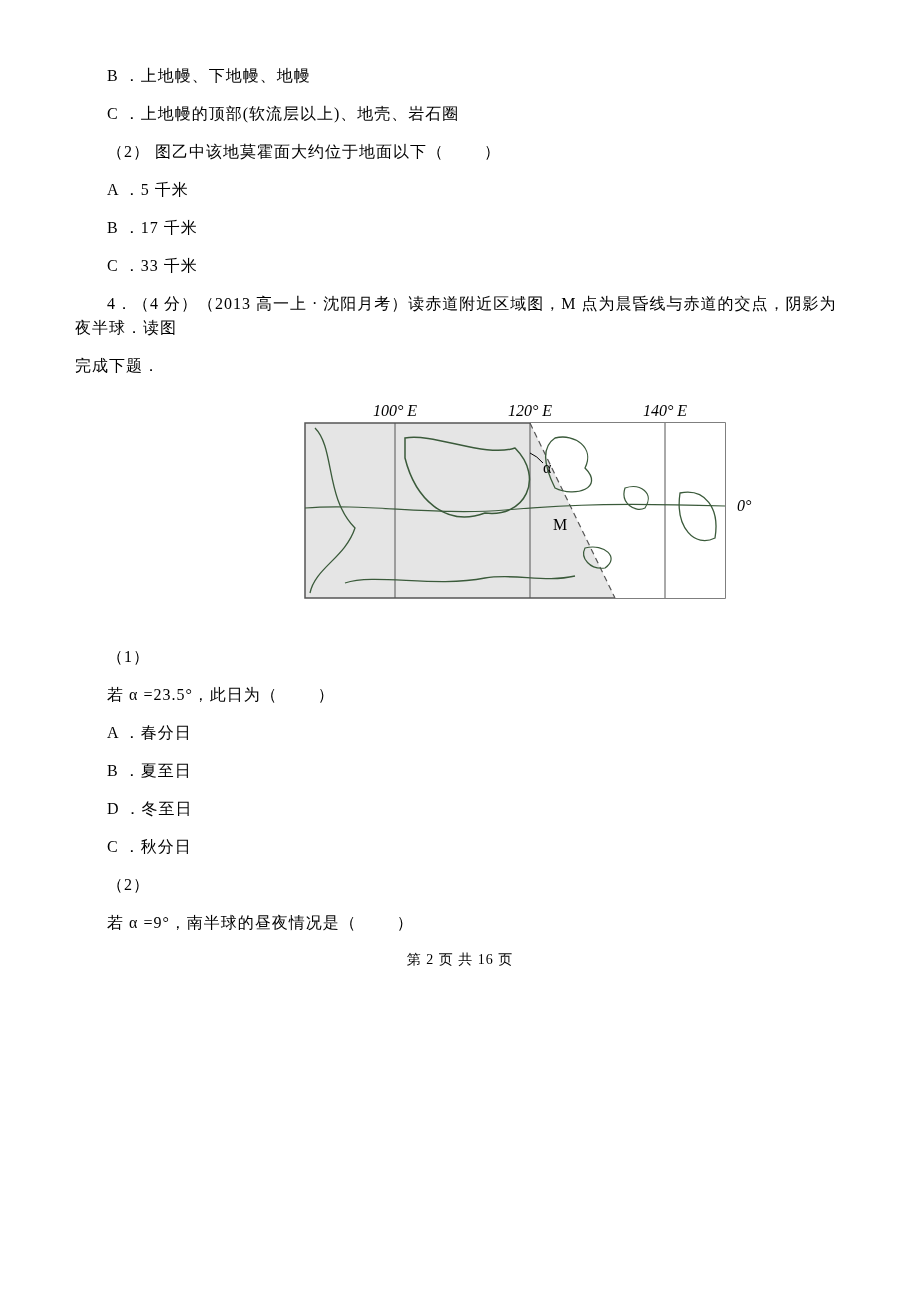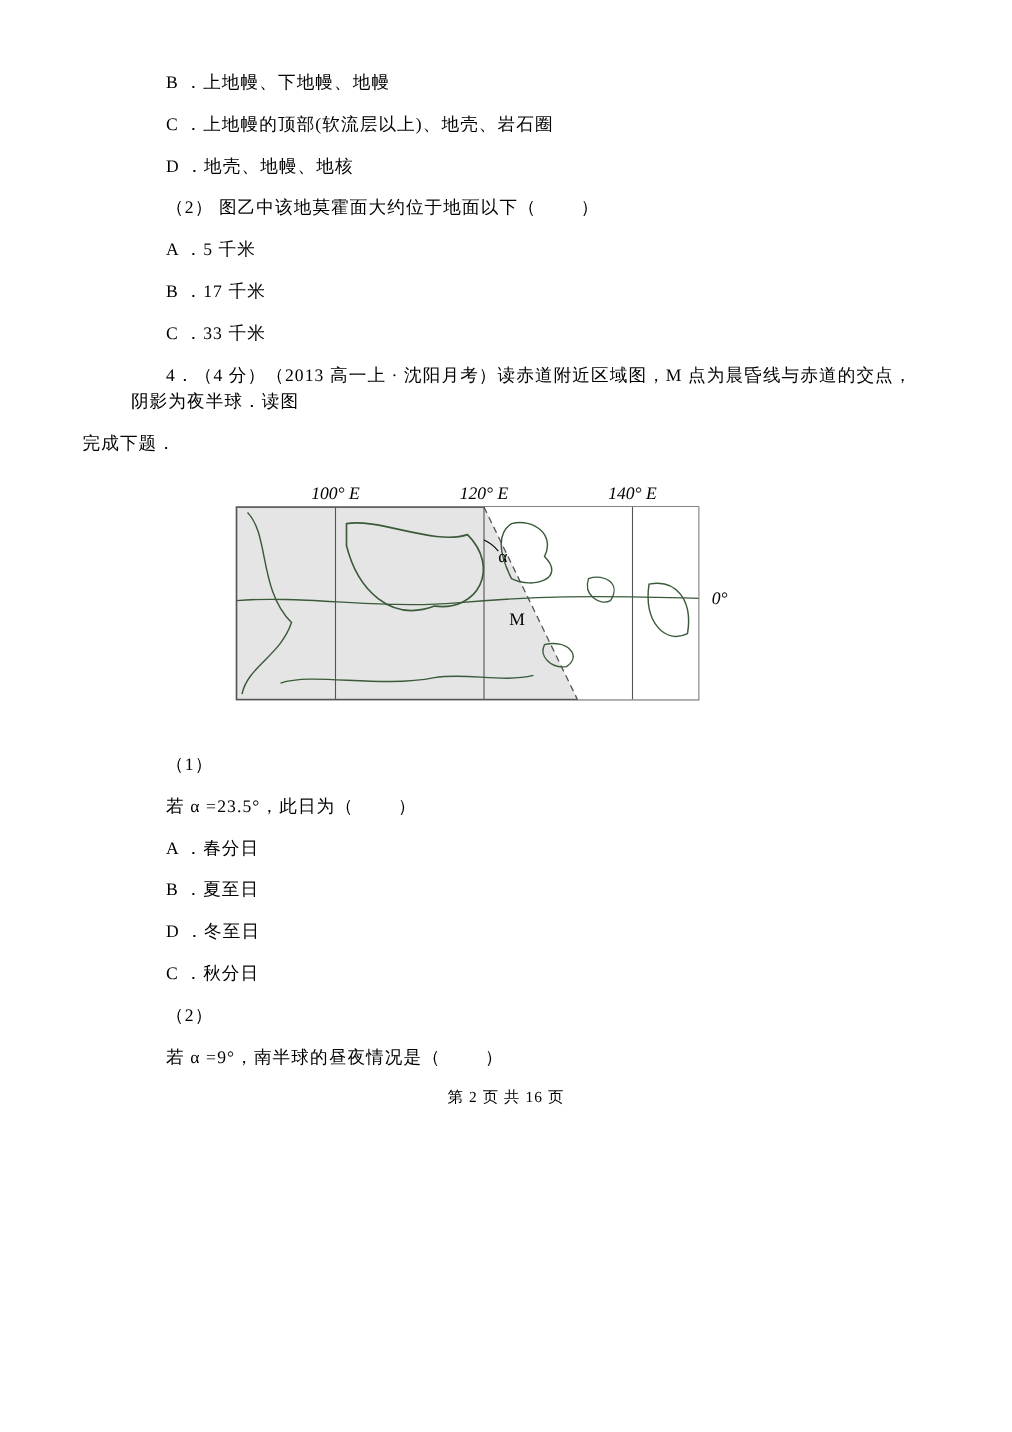--- a/index.html
+++ b/index.html
@@ -12,44 +12,44 @@
     width: 920px;
     line-height: 1.5;
   }
   .page {
     padding: 50px 75px 20px 75px;
   }
   .line {
     margin: 14px 0;
     letter-spacing: 1px;
   }
-  .indent { text-indent: 2em; margin-left: 44px; }
+  .indent { text-indent: 2em; }
   .context { text-indent: 0; }
   .map-wrap {
     margin: 20px 0 20px 120px;
+    text-align: center;
   }
   .footer {
     text-align: center;
     font-size: 14px;
     margin-top: 12px;
     letter-spacing: 1px;
   }
   .blank {
     display: inline-block;
     min-width: 2.5em;
   }
 </style>
 </head>
 <body>
 
 <div class="page">
 
   <p class="line indent">B ．上地幔、下地幔、地幔</p>
   <p class="line indent">C ．上地幔的顶部(软流层以上)、地壳、岩石圈</p>
-  <p class="line indent">D ．地壳、地幔、地核</p>
 
   <p class="line indent">
     <span>（2） 图乙中该地莫霍面大约位于地面以下（</span><span class="blank"></span><span>）</span>
   </p>
 
   <p class="line indent">A ．5 千米</p>
   <p class="line indent">B ．17 千米</p>
   <p class="line indent">C ．33 千米</p>
 
   <p class="line indent">4．（4 分）（2013 高一上 · 沈阳月考）读赤道附近区域图，M 点为晨昏线与赤道的交点，阴影为夜半球．读图</p>

